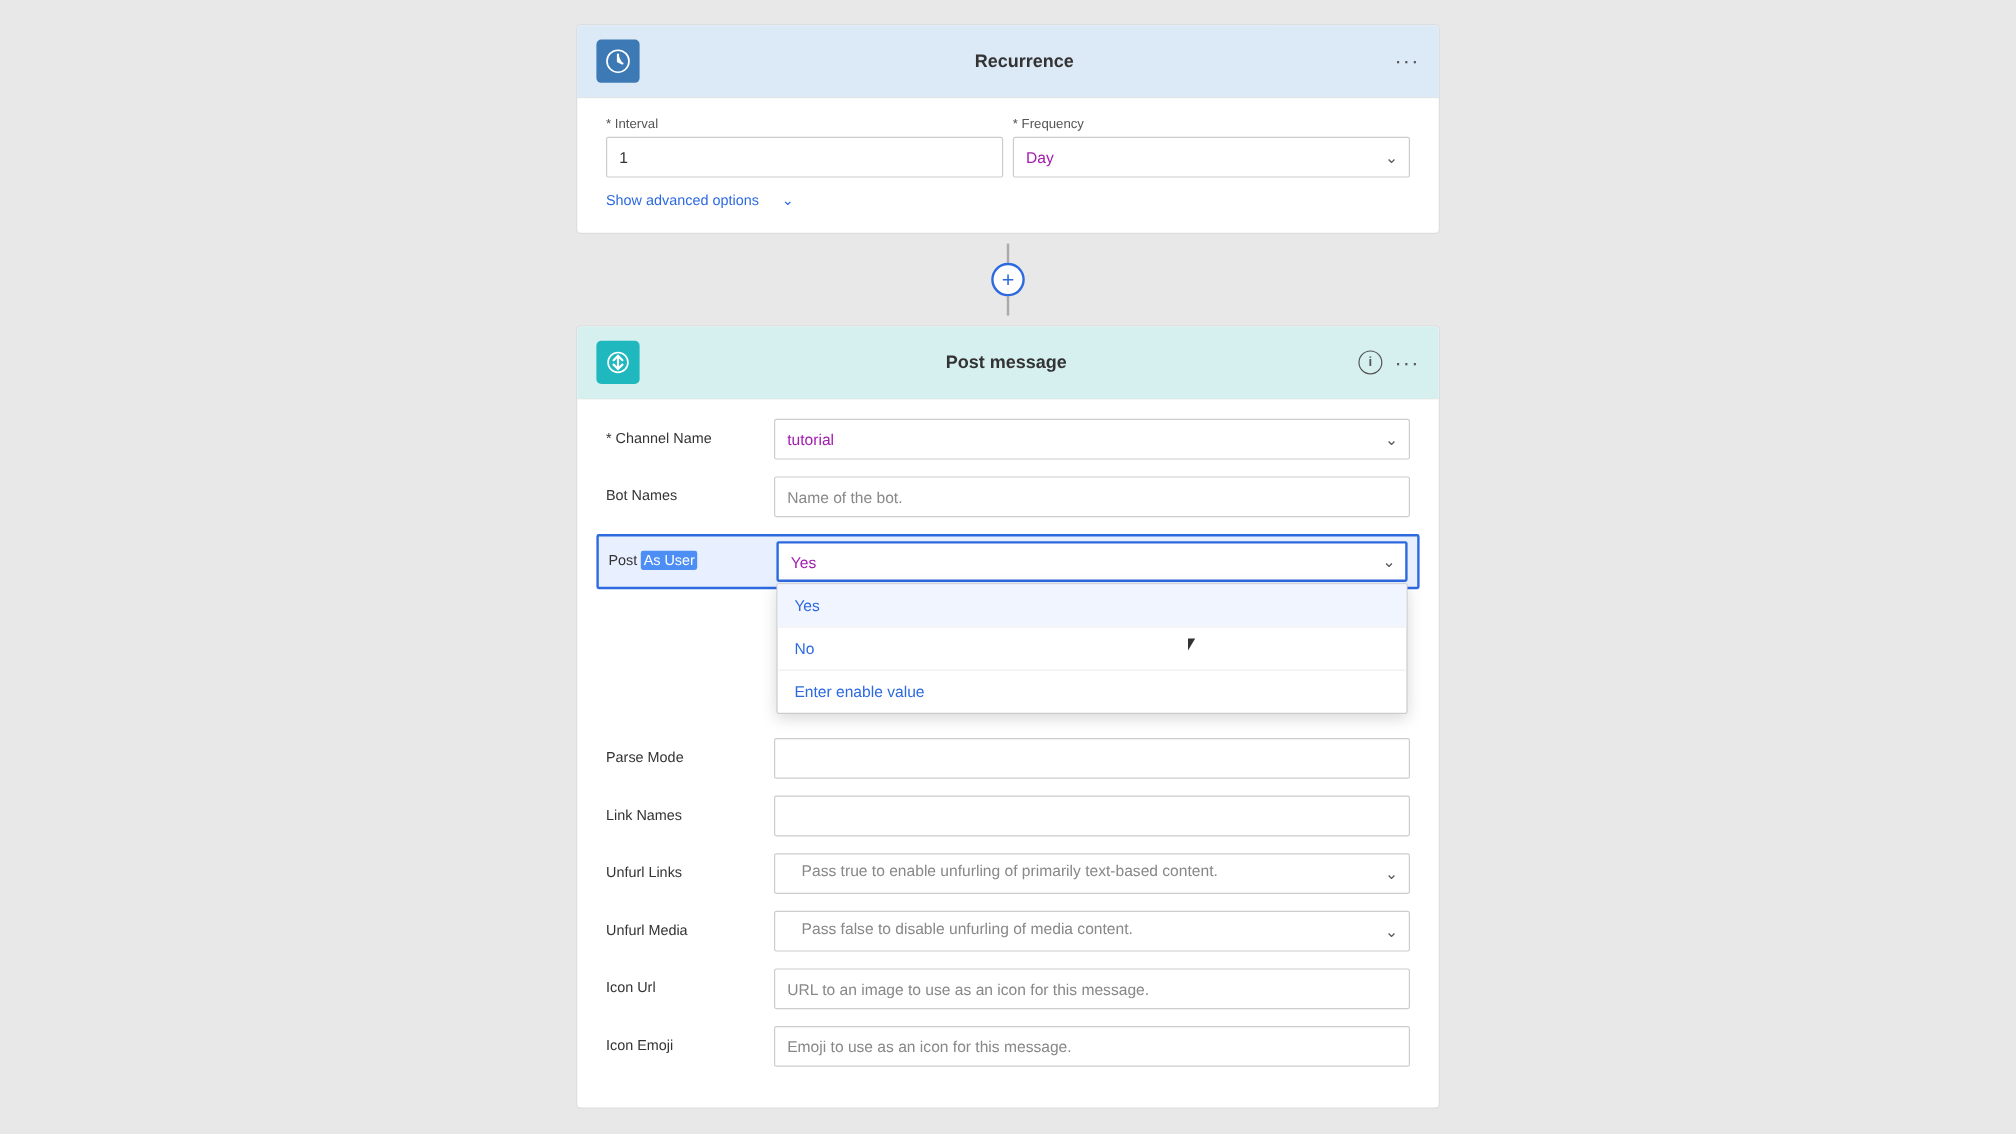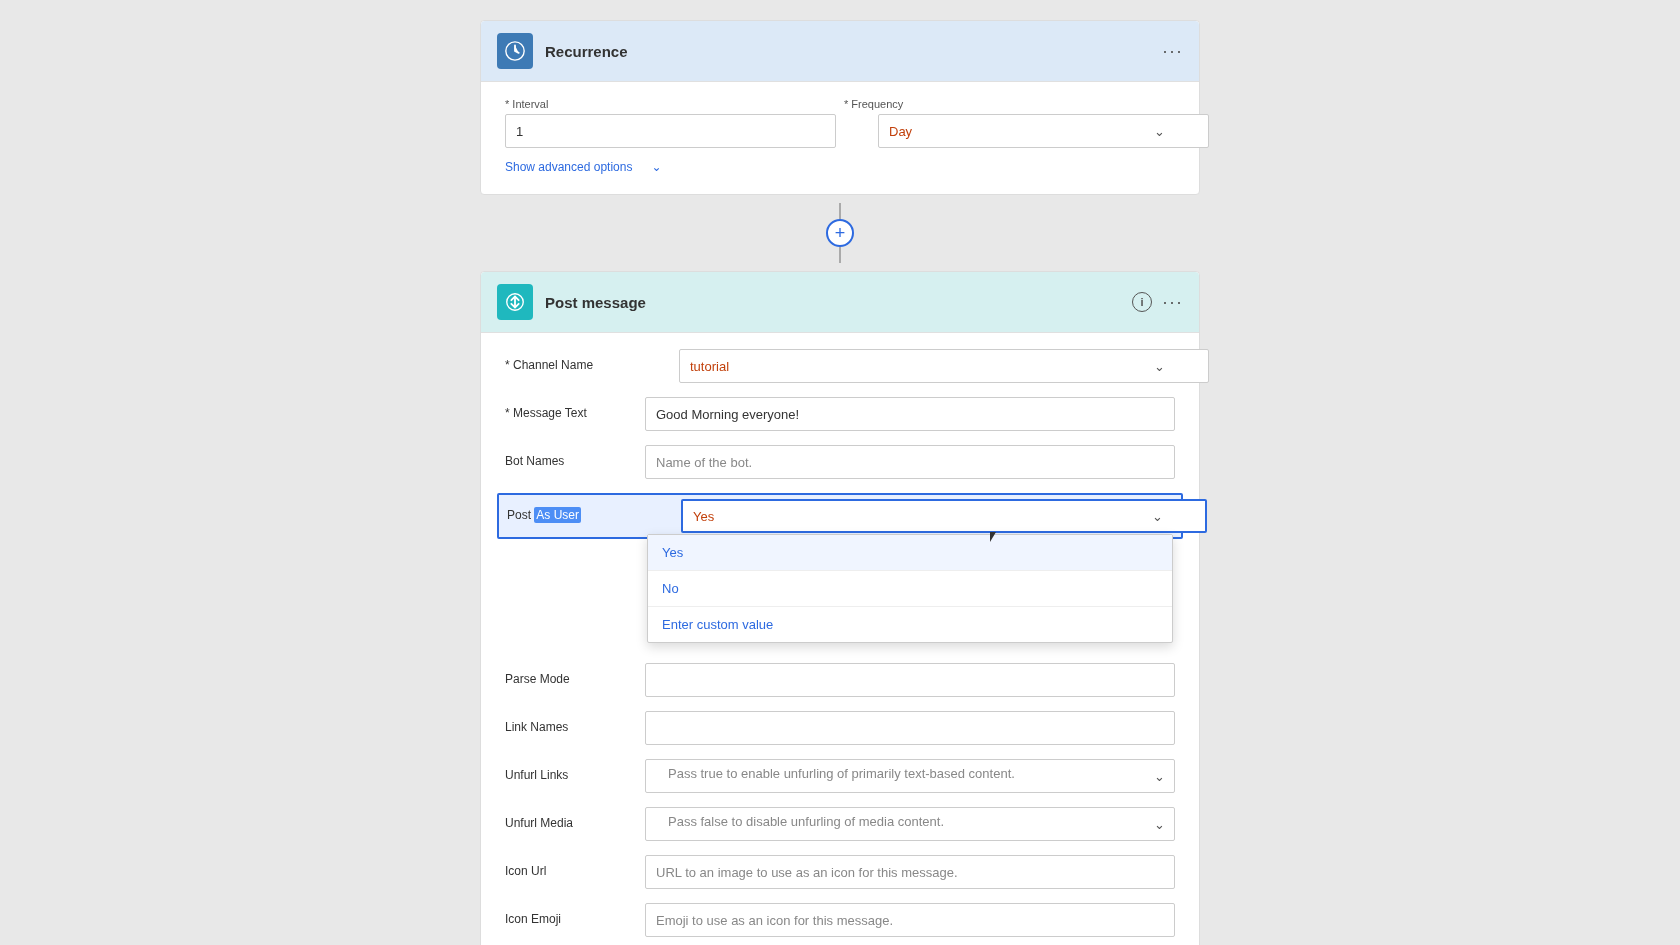--- a/index.html
+++ b/index.html
@@ -43,20 +43,21 @@
       margin-right: 12px;
       flex-shrink: 0;
     }
     .card-icon.blue { background: #3d7ab5; }
     .card-icon.teal { background: #1fb8be; }
     .card-title {
       flex: 1;
       font-size: 15px;
       font-weight: 600;
       color: #333;
+      text-align: center;
     }
     .card-menu {
       display: flex;
       align-items: center;
       gap: 10px;
     }
     .dots-btn {
       cursor: pointer;
       color: #555;
       font-size: 18px;
@@ -112,26 +113,25 @@
       outline: none;
     }
     .input-field::placeholder { color: #888; }
     .select-field {
       width: 100%;
       height: 34px;
       border: 1px solid #ccc;
       border-radius: 2px;
       padding: 6px 36px 6px 10px;
       font-size: 13px;
-      color: #c2410c;
+      color: #a21caf;
       background: #fff;
       appearance: none;
       cursor: pointer;
       outline: none;
-      margin-left: 34px;
     }
     .select-wrapper {
       position: relative;
     }
     .select-wrapper .chevron {
       position: absolute;
       right: 10px;
       top: 50%;
       transform: translateY(-50%);
       pointer-events: none;
@@ -357,26 +357,20 @@
         <div class="form-control">
           <div class="select-wrapper">
             <select class="select-field">
               <option>tutorial</option>
             </select>
             <span class="chevron">⌄</span>
           </div>
         </div>
       </div>
 
-      <div class="form-row">
-        <div class="form-label">* Message Text</div>
-        <div class="form-control">
-          <input class="input-field" type="text" value="Good Morning everyone!" style="">
-        </div>
-      </div>
 
       <div class="form-row">
         <div class="form-label">Bot Names</div>
         <div class="form-control">
           <input class="input-field" type="text" placeholder="Name of the bot." style="">
         </div>
       </div>
 
       <div class="form-row highlighted">
         <div class="form-label">
@@ -389,21 +383,21 @@
               <option>No</option>
             </select>
             <span class="chevron">⌄</span>
           </div>
 
           <div class="dropdown-overlay">
             <div class="dropdown-item active">Yes</div>
             <div class="dropdown-separator"></div>
             <div class="dropdown-item">No</div>
             <div class="dropdown-separator"></div>
-            <div class="dropdown-item">Enter custom value</div>
+            <div class="dropdown-item">Enter enable value</div>
           </div>
         </div>
       </div>
 
       <div style="height: 110px;"></div>
 
       <div class="form-row">
         <div class="form-label">Parse Mode</div>
         <div class="form-control">
           <input class="input-field" type="text" style="">

